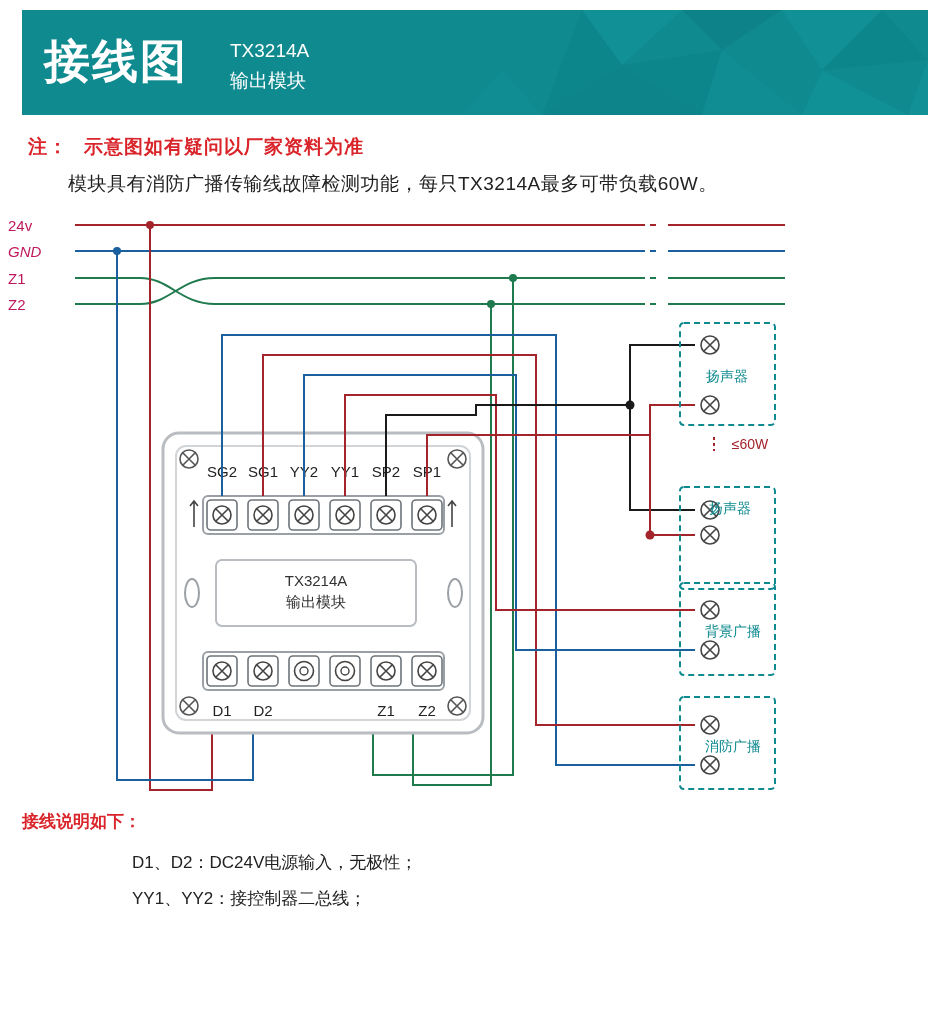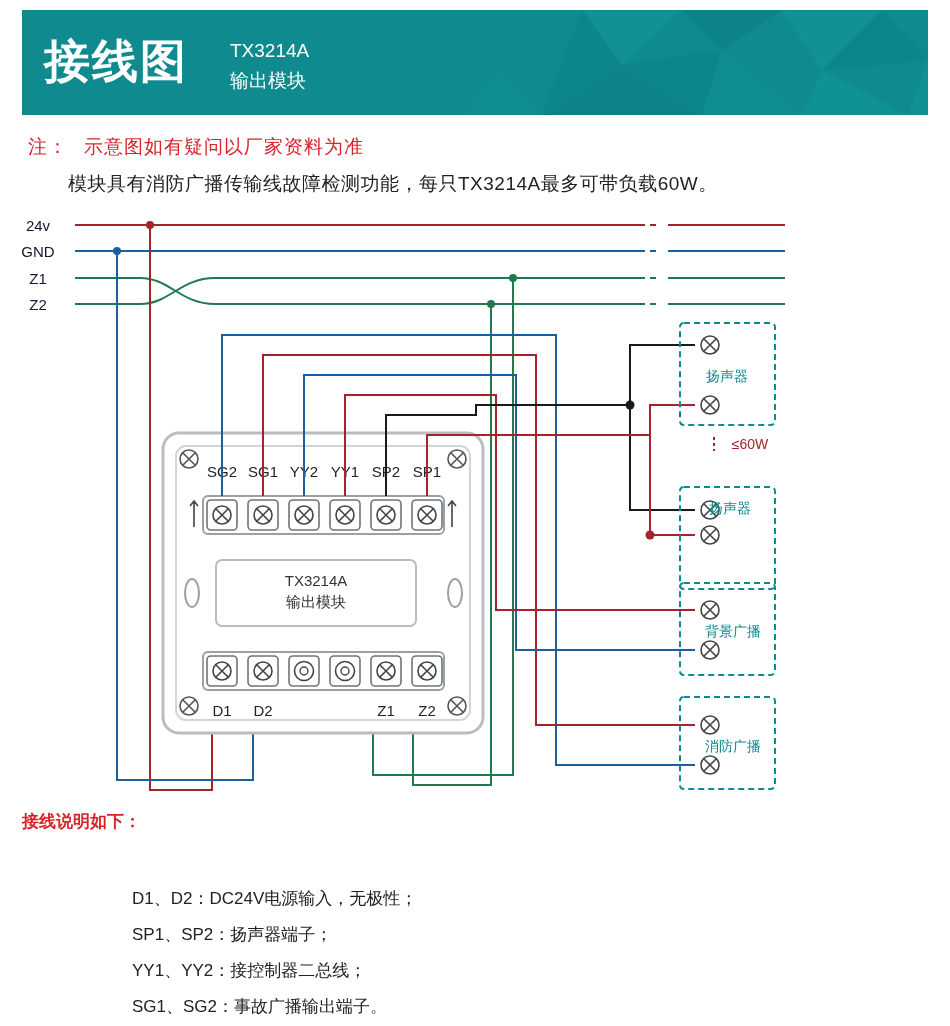--- a/index.html
+++ b/index.html
@@ -51,21 +51,21 @@
   }
   .header-sub div { white-space: nowrap; }
 
   
   .note-line {
     position: absolute;
     left: 28px;
     top: 134px;
     font-size: 19px;
     color: #d9242a;
-    font-weight: normal;
+    font-weight: bold;
     letter-spacing: 1px;
     text-align: right;
   }
   .note-line .note-label { margin-right: 16px; }
   .desc-line {
     position: absolute;
     left: 68px;
     top: 171px;
     font-size: 19px;
     color: #222;
@@ -79,42 +79,41 @@
     top: 205px;
     width: 950px;
     height: 600px;
   }
   .diagram svg { display: block; }
 
   
   .bus-label {
     position: absolute;
     font-size: 15px;
-    color: #0f172a;
-    text-align: center;
+    color: #be185d;
+    text-align: left;
     width: 60px;
   }
 
   
   .instr-title {
     position: absolute;
     left: 22px;
     top: 810px;
     font-size: 17px;
     color: #d9242a;
     font-weight: bold;
   }
   .instr-list {
     position: absolute;
     left: 132px;
     top: 845px;
     font-size: 17px;
     color: #222;
     line-height: 36px;
-    margin-top: 36px;
   }
   .instr-list div { white-space: nowrap; }
 
   
   .svg-text { font-family: "Liberation Sans", sans-serif; }
 </style>
 </head>
 <body>
 
 <div class="header">
@@ -342,24 +341,22 @@
       <path d="M704,514 L716,526 M716,514 L704,526" stroke="#444" stroke-width="1.6"></path>
     </g>
     <g>
       <circle cx="710" cy="560" r="9" fill="#fff" stroke="#444" stroke-width="1.6"></circle>
       <path d="M704,554 L716,566 M716,554 L704,566" stroke="#444" stroke-width="1.6"></path>
     </g>
     <text class="svg-text" x="733" y="546" font-size="14" fill="#0f8a8f" text-anchor="middle">消防广播</text>
   </svg>
 
   <div class="bus-label" style="left:8px; top:12px;">24v</div>
-  <div class="bus-label" style="left:8px; top:38px;">GND</div>
+  <div class="bus-label" style="left:8px; top:38px;font-style:italic;">GND</div>
   <div class="bus-label" style="left:8px; top:65px;">Z1</div>
   <div class="bus-label" style="left:8px; top:91px;">Z2</div>
 </div>
 
 <div class="instr-title">接线说明如下：</div>
 <div class="instr-list">
   <div>D1、D2：DC24V电源输入，无极性；</div>
-  <div>SP1、SP2：扬声器端子；</div>
   <div>YY1、YY2：接控制器二总线；</div>
-  <div>SG1、SG2：事故广播输出端子。</div>
 </div>
 
 </body></html>

